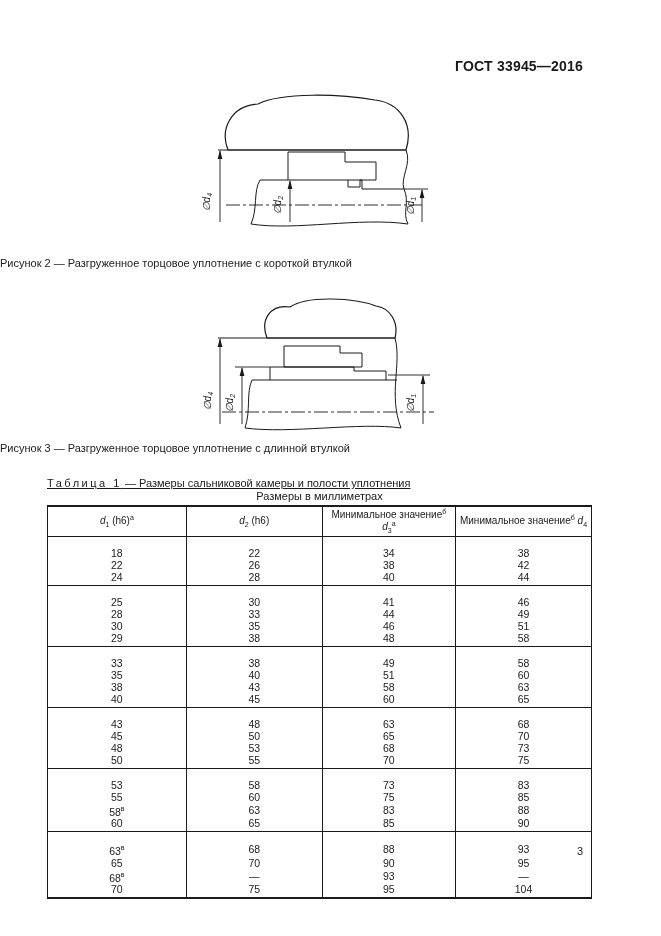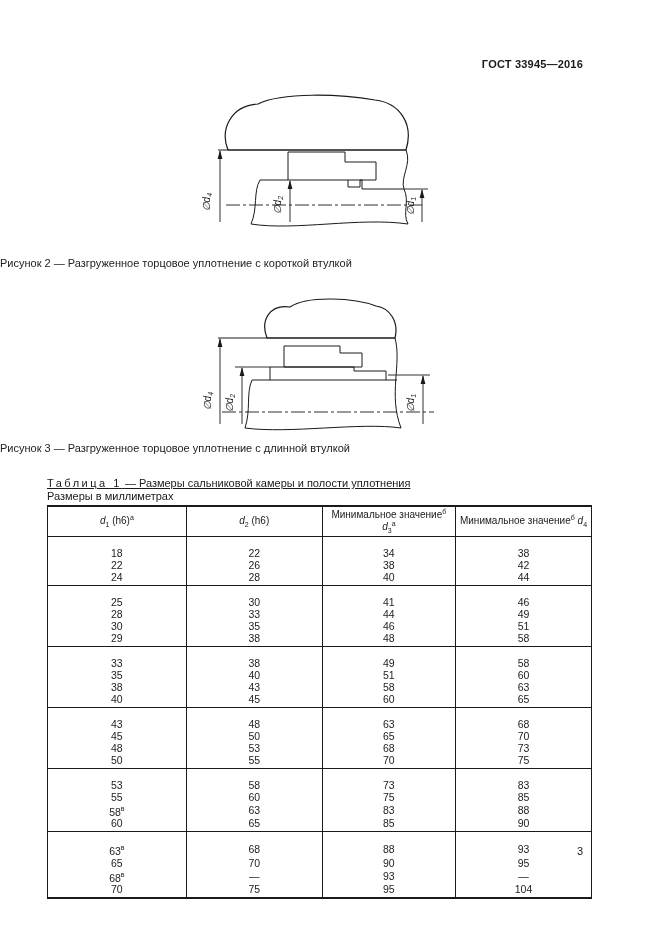--- a/index.html
+++ b/index.html
@@ -3,35 +3,35 @@
 <meta charset="utf-8">
 <style>
   html,body { margin:0; padding:0; background:#e8e8e8; }
   .page {
     position:relative; width:661px; height:936px; margin:0 auto;
     background:#ffffff; font-family:"Liberation Sans", sans-serif; color:#1a1a1a;
     overflow:hidden;
   }
   .doc-header {
     position:absolute; top:58px; right:78px;
-    font-size:11px; font-weight:bold; letter-spacing:0.2px;padding-left:23px;
+    font-size:14px; font-weight:bold; letter-spacing:0.2px;padding-left:23px;
   }
   .fig-svg { position:absolute; left:190px; }
   .fig-svg.f2 { top:92px; }
   .fig-svg.f3 { top:298px; }
   .fig-caption {
     position:absolute; left:0; width:584px; text-align:left;
     font-size:11px; color:#222;
   }
   .fig-caption.c2 { top:257px; }
   .fig-caption.c3 { top:442px; }
   .table-block { position:absolute; left:47px; top:477px; width:545px; }
   .table-title { font-size:11px; margin:0 0 1px 0;text-decoration:underline; }
   .table-title .spaced { letter-spacing:2.5px; }
-  .units-note { text-align:left; font-size:11px; margin:1px 0 3px 0; }
+  .units-note { text-align:center; font-size:11px; margin:1px 0 3px 0; }
   table.dims {
     width:100%; border-collapse:collapse; table-layout:fixed;
     border:1px solid #1a1a1a; border-top:2px solid #1a1a1a; border-bottom:2px solid #1a1a1a;
   }
   table.dims thead tr { border-bottom:1.5px solid #1a1a1a; }
   table.dims th {
     font-weight:normal; font-size:10px; text-align:center; vertical-align:middle;
     height:25px; padding:1px 3px; border-left:1px solid #1a1a1a;
   }
   table.dims th:first-child { border-left:none; }

